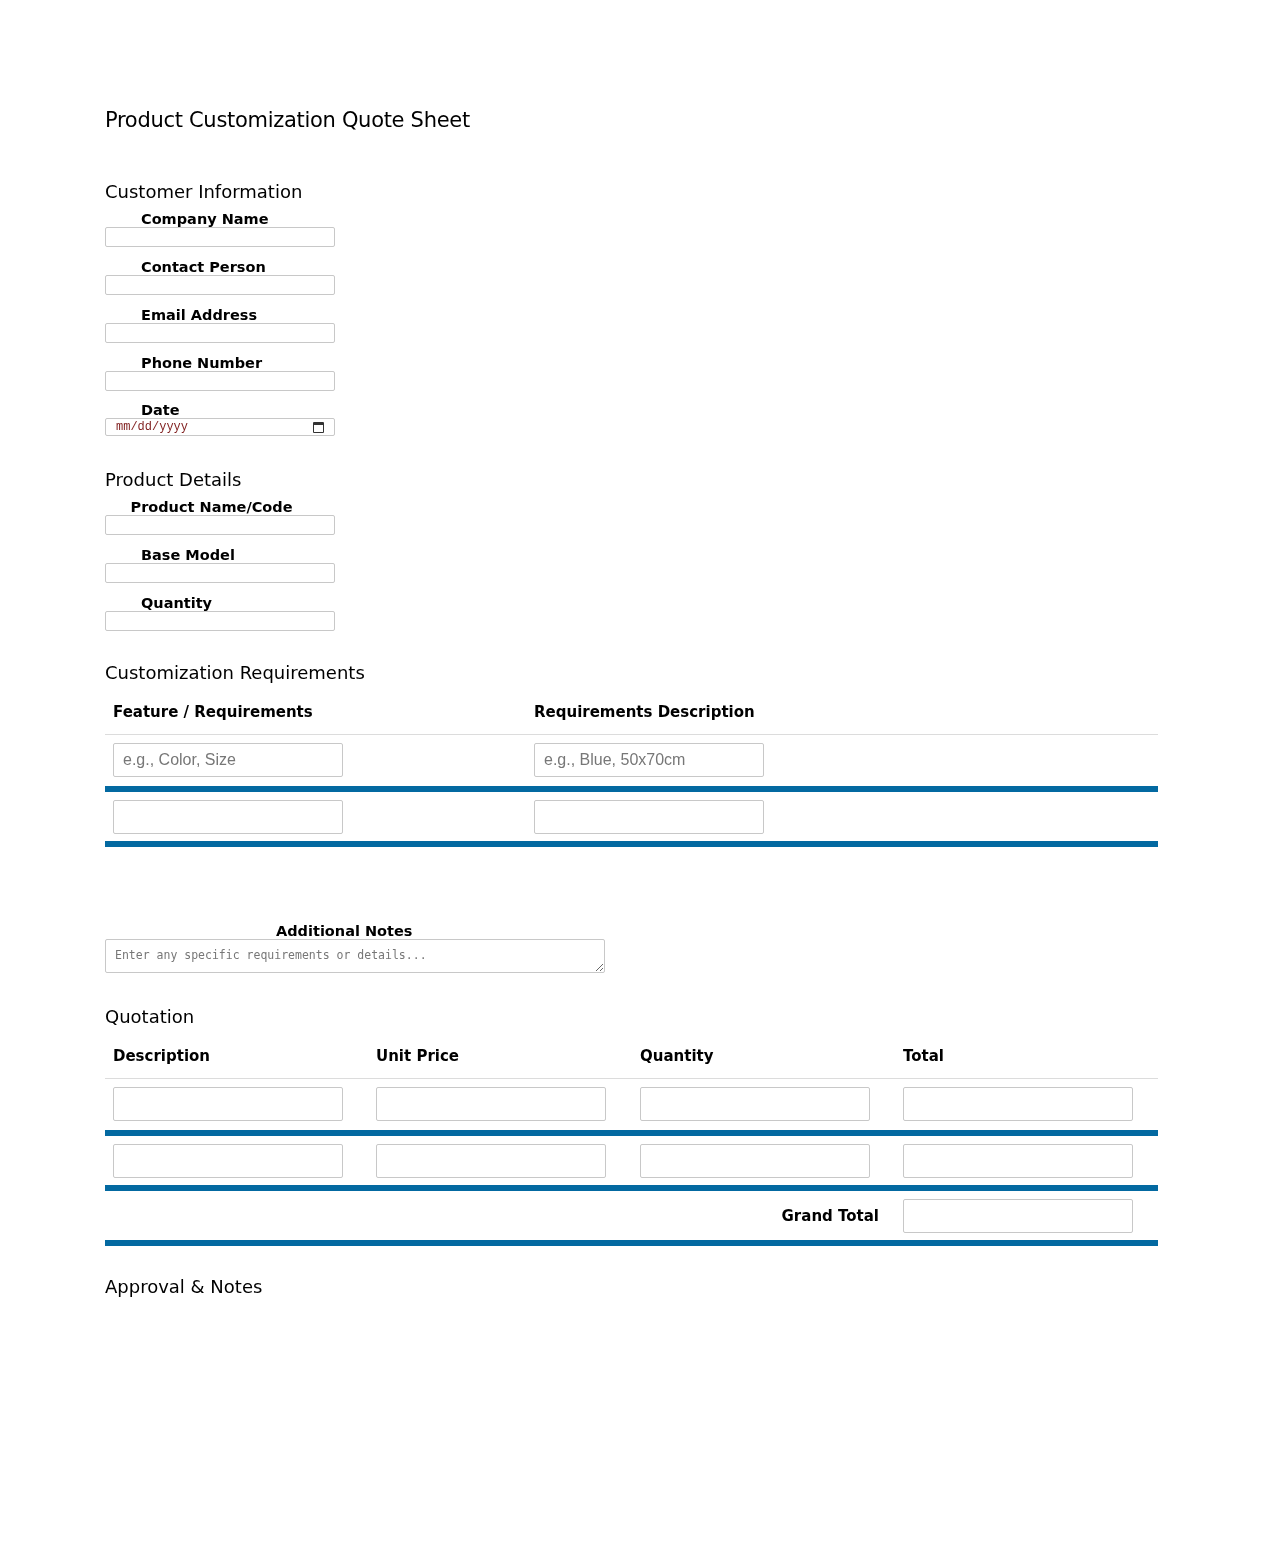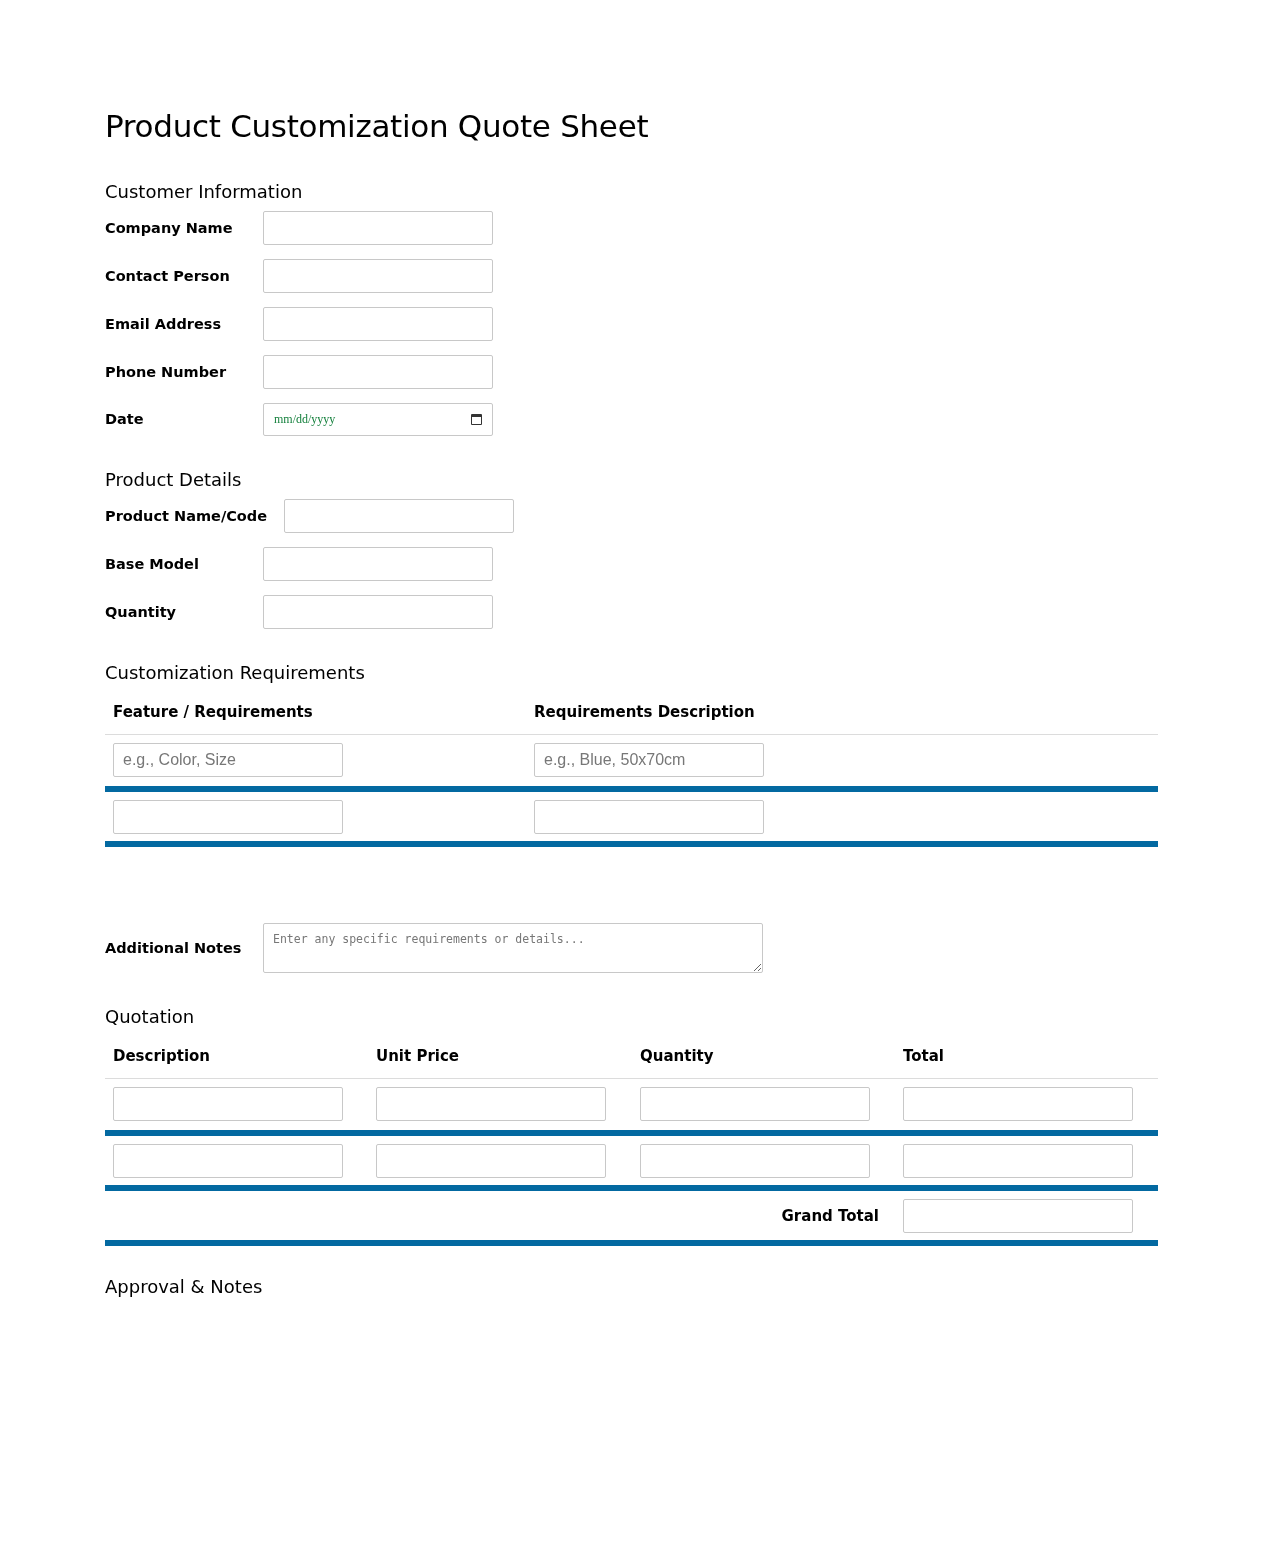--- a/index.html
+++ b/index.html
@@ -7,43 +7,43 @@
   body {
     width: 1263px; height: 1568px;
     font-family: "DejaVu Sans", sans-serif;
     color: #000;
     position: relative;
     overflow: hidden;
   }
   .page { position: absolute; left: 105px; top: 0; width: 1053px; }
   h1 {
     position: absolute; top: 108px; left: 0; margin: 0;
-    font-size: 31px; font-weight: 500; letter-spacing: -0.3px; white-space: nowrap;
+    font-size: 21px; font-weight: 500; letter-spacing: -0.3px; white-space: nowrap;
   }
   h2 {
     position: absolute; left: 0; margin: 0;
     font-size: 18px; font-weight: 500; white-space: nowrap;
   }
-  .field-row { position: absolute; left: 0; display: flex; align-items: center; height: 34px; }
+  .field-row { position: absolute; left: 0; display: flex; align-items: center; height: 34px; flex-direction: column; }
   .field-label {
     font-size: 15px; font-weight: bold; min-width: 150px; margin-right: 8px;
     white-space: nowrap; font-family: "Liberation Sans", sans-serif;
   }
   .field-label.sans { font-family: "DejaVu Sans", sans-serif; font-size: 14.5px; font-weight: 600; }
   input.txt {
     width: 230px; height: 34px;
     border: 1px solid #c8c8c8; border-radius: 2px;
     padding: 0 9px; font-size: 16px;
     font-family: "Liberation Sans", sans-serif; color: #000; background: #fff;
   }
   input.txt::placeholder { color: #777; }
   .date-box {
     width: 230px; height: 33px; border: 1px solid #c8c8c8; border-radius: 2px;
     display: flex; align-items: center; justify-content: space-between; padding: 0 10px;
-    font-family: Liberation Serif, serif; font-size: 12px; color: #15803d;
+    font-family: Liberation Mono, monospace; font-size: 12px; color: #7f1d1d;
   }
   .cal-icon {
     width: 11px; height: 11px; border: 1.5px solid #333; border-top-width: 3px; border-radius: 1px;
   }
   table.grid {
     position: absolute; left: 0; width: 1053px; border-collapse: collapse;
   }
   table.grid th {
     text-align: left; font-size: 15px; font-weight: 600; padding: 0 8px;
     height: 43px; border-bottom: 1px solid #dcdcdc; vertical-align: middle;

